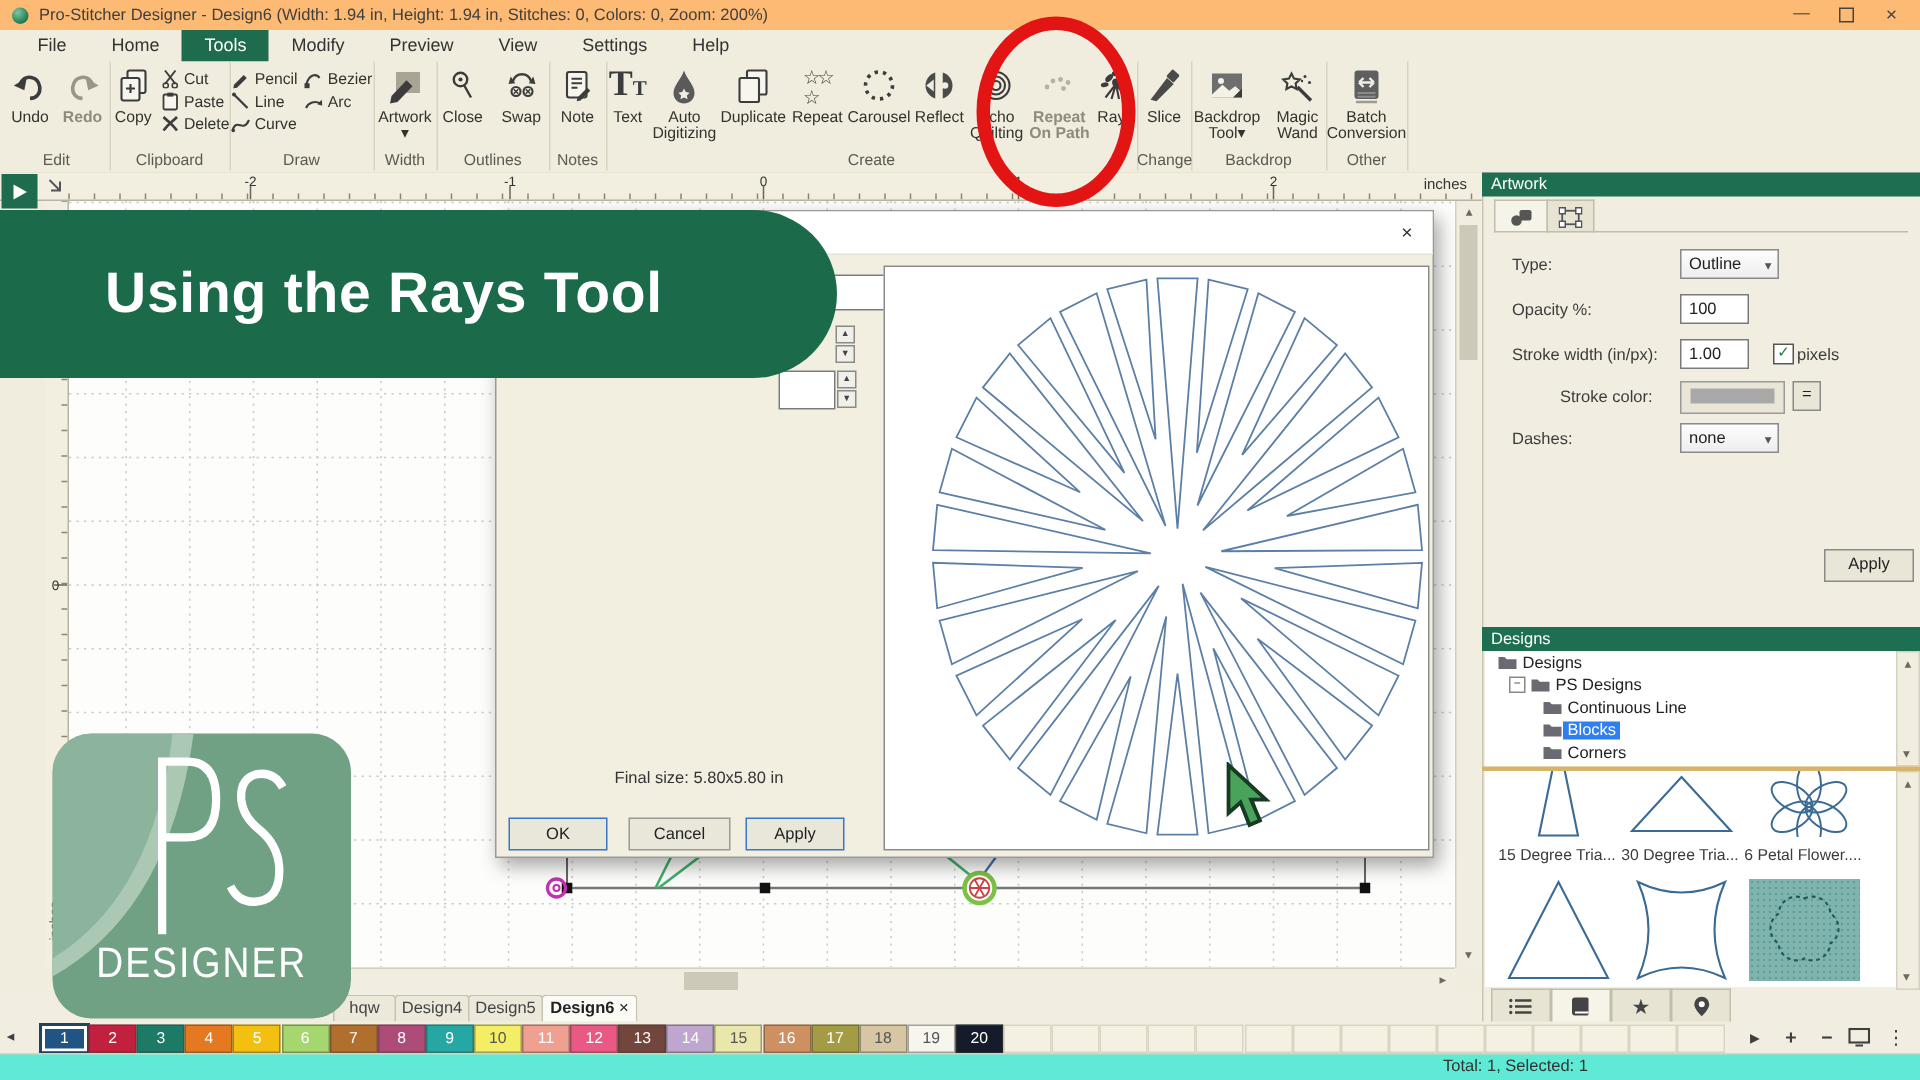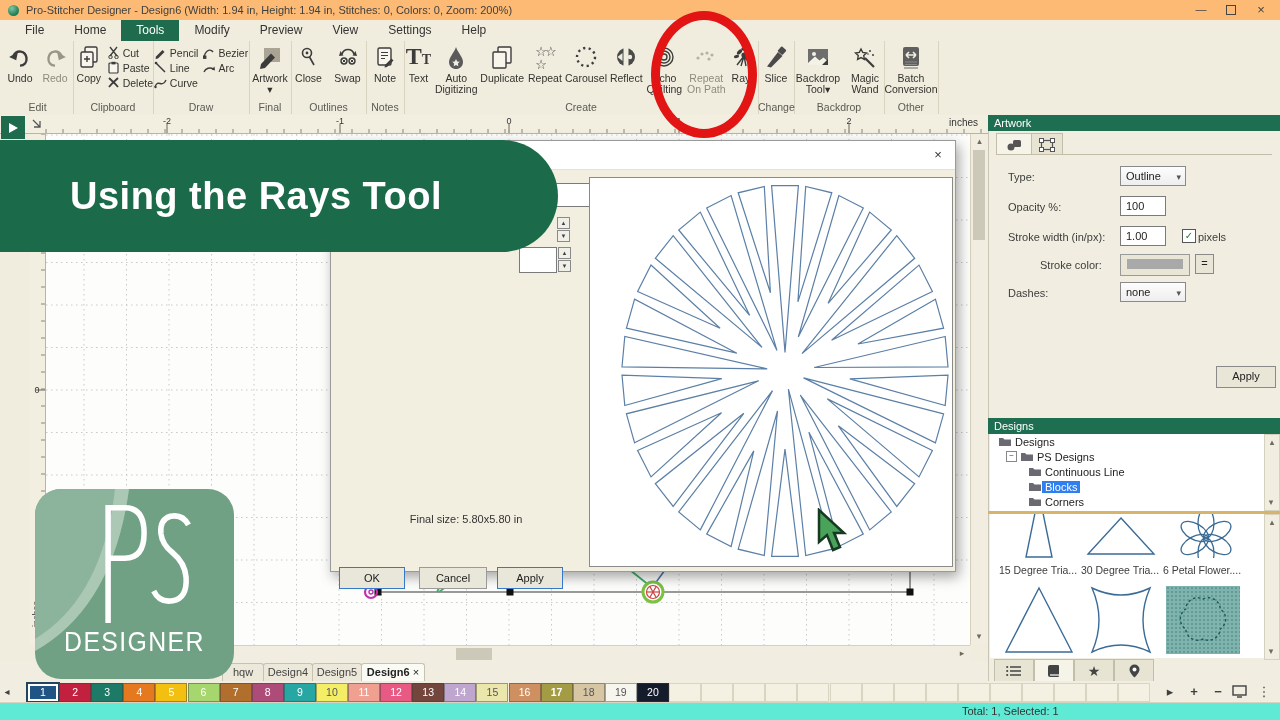--- a/index.html
+++ b/index.html
@@ -19,21 +19,21 @@
 #ribbon{left:0;top:41px;width:1280px;height:74px;background:#f0edde;border-bottom:1px solid #c9c5b2;}
 .rgroup{position:absolute;top:0;height:73px;border-right:1px solid #d9d4bf;}
 .glabel{position:absolute;bottom:1px;left:0;right:0;text-align:center;font-size:10.5px;color:#5a5a52;}
 .ritems{position:absolute;top:2px;left:0;right:0;height:56px;display:flex;justify-content:center;align-items:flex-start;}
 .ritem{display:flex;flex-direction:column;align-items:center;height:56px;}
 .ricon{height:30px;display:flex;align-items:center;justify-content:center;}
 .rlabel{font-size:10.5px;color:#33332e;text-align:center;line-height:1.05;white-space:pre-line;}
 .scol{display:flex;flex-direction:column;justify-content:flex-start;gap:2px;padding-top:3px;}
 .srow{display:flex;align-items:center;gap:3px;font-size:10.5px;color:#33332e;height:13px;}
 svg{display:block;}
-.dim .rlabel{color:#8f8b7c;}
+.dim .rlabel{color:#8f8b7c;font-weight:bold;}
 
 #red-circle{left:651px;top:11px;width:106px;height:127px;border:9px solid #e21414;border-radius:50%;z-index:60;box-sizing:border-box;}
 
 #hruler{left:0;top:115px;width:988px;height:18px;background:#f2efe0;border-bottom:1px solid #b9b5a2;}
 #play-btn{left:1px;top:116px;width:24px;height:23px;background:#1e6b4d;z-index:5;display:flex;align-items:center;justify-content:center;}
 #corner-icon{left:30px;top:117px;z-index:5;}
 #vruler{left:30px;top:134px;width:15px;height:511px;background:#f2efe0;border-right:1px solid #b9b5a2;}
 #canvas{left:46px;top:134px;width:924px;height:511px;background:#fdfdfc;}
 #vscroll{left:970px;top:134px;width:17px;height:511px;background:#f1eee1;border-left:1px solid #d5d1bd;}
 #hscroll{left:46px;top:645px;width:924px;height:17px;background:#f1eee1;border-top:1px solid #d5d1bd;}
@@ -72,21 +72,21 @@
 #thumbs{left:990px;top:514px;width:274px;height:144px;background:#fff;overflow:hidden;}
 .thumb-label{position:absolute;font-size:10.5px;color:#3c3c3c;text-align:center;width:80px;}
 
 #dialog{left:330px;top:140px;width:624px;height:430px;background:#f2efe1;border:1px solid #9a9a9a;box-shadow:3px 5px 12px rgba(0,0,0,.35);z-index:30;}
 #dlg-title{position:absolute;left:0;top:0;width:624px;height:28px;background:#fff;border-bottom:1px solid #e5e2d5;}
 #dlg-close{position:absolute;right:8px;top:5px;width:18px;height:18px;text-align:center;line-height:18px;font-size:13px;color:#333;}
 #preview{position:absolute;left:258px;top:36px;width:362px;height:388px;background:#fff;border:1px solid #8a8a8a;}
 .spinner{position:absolute;width:13px;height:26px;}
 .spinner div{width:13px;height:12px;border:1px solid #8a8a8a;background:#f0efe8;font-size:6px;line-height:11px;text-align:center;color:#444;box-sizing:border-box;margin-bottom:1px;}
 #final-size{position:absolute;left:40px;top:372px;width:190px;font-size:11px;color:#333;text-align:center;}
-.dbtn{position:absolute;top:404px;height:22px;background:#e9e7da;font-size:11px;color:#222;text-align:center;line-height:20px;box-sizing:border-box;margin-top:22px;}
+.dbtn{position:absolute;top:404px;height:22px;background:#e9e7da;font-size:11px;color:#222;text-align:center;line-height:20px;box-sizing:border-box;}
 
 #banner{left:0;top:140px;width:558px;height:112px;background:#1b6b4a;border-radius:0 56px 56px 0;z-index:40;display:flex;align-items:center;}
 #banner-text{color:#fff;font-size:38px;font-weight:bold;padding-left:70px;letter-spacing:0.5px;}
 
 #logo{left:35px;top:489px;width:199px;height:190px;background:#70a184;border-radius:26px;z-index:40;overflow:hidden;}
 #logo-designer{position:absolute;left:0;top:138px;width:199px;text-align:center;color:#fff;font-size:27px;letter-spacing:1.5px;transform:scale(0.92,1.05);}
 
 #cursor{left:815px;top:508px;z-index:45;}
 </style>
 </head>
@@ -221,21 +221,21 @@
       <div class="ritem" style="width:42px">
         <div class="ricon">
             <svg width="26" height="26" viewBox="0 0 26 26">
               <rect x="7" y="3" width="16" height="14" fill="#a9a494"></rect>
               <path d="M4 19 L14 8.5 L18 12.5 L8 23 L3 24 Z" fill="#3c3c3c"></path>
             </svg>
           </div>
         <div class="rlabel"><span>Artwork</span><br>▾</div>
       </div>
     </div>
-    <div class="glabel">Final</div>
+    <div class="glabel">Width</div>
   </div>
   <div class="rgroup" style="left:291px;width:75px;">
     <div class="ritems" style="gap:4px;">
       <div class="ritem" style="width:34px">
         <div class="ricon">
             <svg width="26" height="26" viewBox="0 0 26 26">
               <circle cx="11" cy="8" r="4.5" fill="none" stroke="#3c3c3c" stroke-width="1.6"></circle>
               <circle cx="11" cy="8" r="1.4" fill="#3c3c3c"></circle>
               <path d="M13.5 12 L18 20" stroke="#3c3c3c" stroke-width="1.6"></path>
             </svg>
@@ -641,21 +641,21 @@
       <div class="swatch" style="left: 219.6px; background: rgb(176, 111, 45); color: rgb(255, 255, 255);">7</div>
       <div class="swatch" style="left: 251.7px; background: rgb(173, 75, 121); color: rgb(255, 255, 255);">8</div>
       <div class="swatch" style="left: 283.8px; background: rgb(39, 167, 163); color: rgb(255, 255, 255);">9</div>
       <div class="swatch" style="left: 315.9px; background: rgb(243, 238, 102); color: rgb(85, 85, 85);">10</div>
       <div class="swatch" style="left: 348px; background: rgb(239, 160, 145); color: rgb(255, 255, 255);">11</div>
       <div class="swatch" style="left: 380.1px; background: rgb(232, 90, 132); color: rgb(255, 255, 255);">12</div>
       <div class="swatch" style="left: 412.2px; background: rgb(114, 70, 60); color: rgb(255, 255, 255);">13</div>
       <div class="swatch" style="left: 444.3px; background: rgb(191, 166, 207); color: rgb(255, 255, 255);">14</div>
       <div class="swatch" style="left: 476.4px; background: rgb(235, 230, 172); color: rgb(85, 85, 85);">15</div>
       <div class="swatch" style="left: 508.5px; background: rgb(207, 144, 97); color: rgb(255, 255, 255);">16</div>
-      <div class="swatch" style="left: 540.6px; background: rgb(164, 155, 69); color: rgb(255, 255, 255); font-weight: bold;">17</div>
+      <div class="swatch" style="left: 540.6px; background: rgb(164, 155, 69); color: rgb(255, 255, 255);">17</div>
       <div class="swatch" style="left: 572.7px; background: rgb(214, 198, 164); color: rgb(85, 85, 85);">18</div>
       <div class="swatch" style="left: 604.8px; background: rgb(247, 246, 238); color: rgb(85, 85, 85);">19</div>
       <div class="swatch" style="left: 636.9px; background: rgb(20, 28, 44); color: rgb(255, 255, 255);">20</div>
       <div class="swatch empty" style="left: 669px;"></div>
       <div class="swatch empty" style="left: 701.1px;"></div>
       <div class="swatch empty" style="left: 733.2px;"></div>
       <div class="swatch empty" style="left: 765.3px;"></div>
       <div class="swatch empty" style="left: 797.4px;"></div>
       <div class="swatch empty" style="left: 829.5px;"></div>
       <div class="swatch empty" style="left: 861.6px;"></div>

